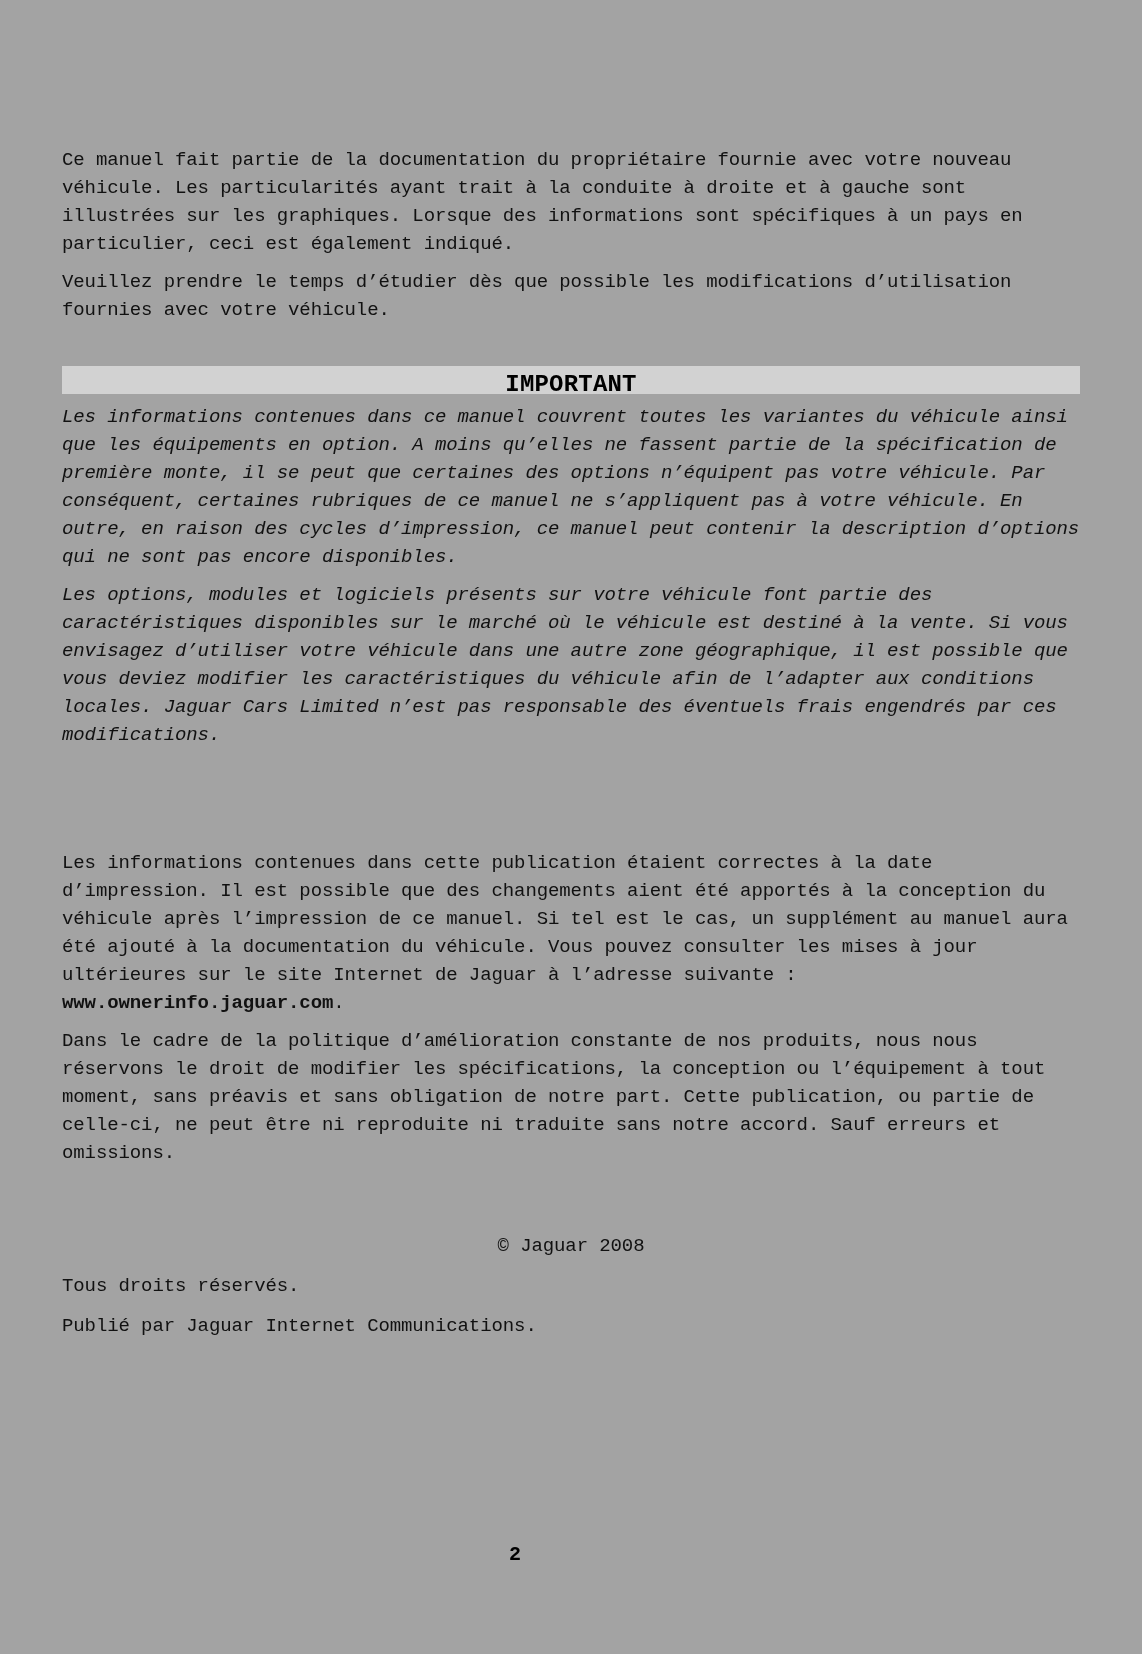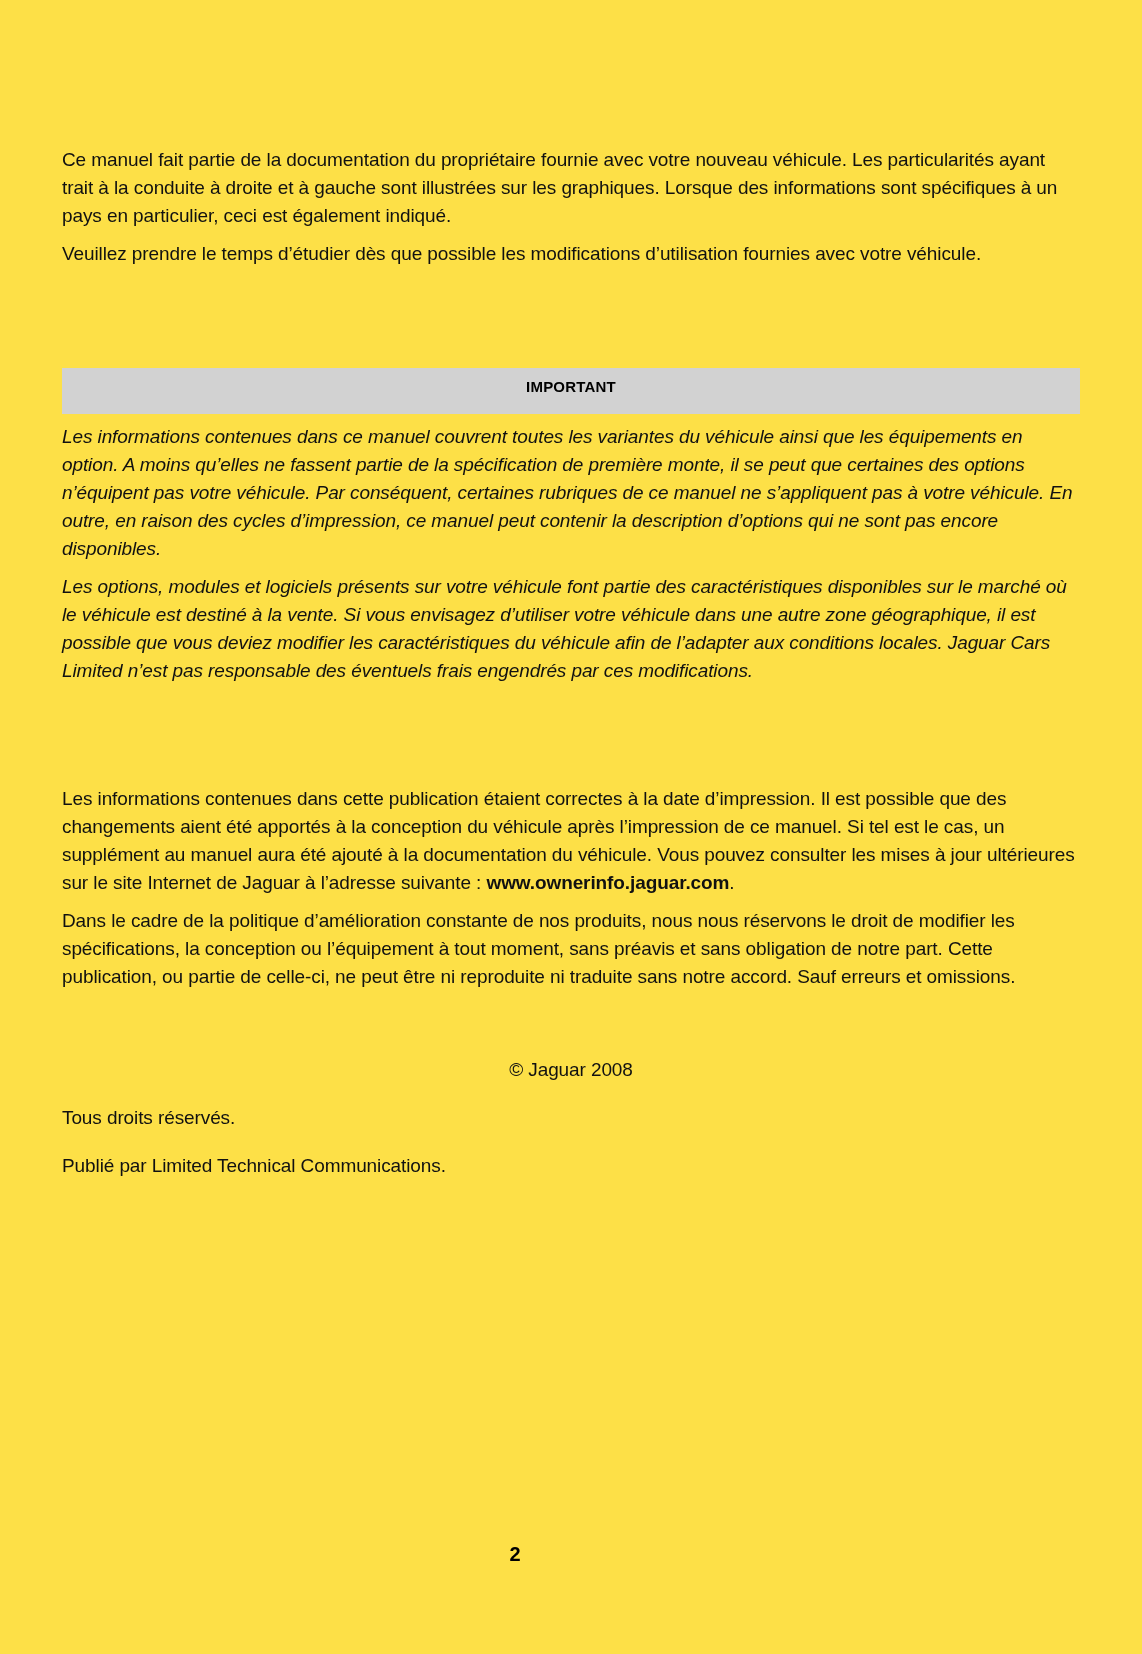--- a/index.html
+++ b/index.html
@@ -9,48 +9,49 @@
     height: 1654px;
     position: relative;
     font-family: "Liberation Sans", sans-serif;
     color: #111111;
   }
   .page {
     width: 1142px;
     height: 1654px;
     position: relative;
     overflow: hidden;
-    background: #fde047;
+    background: #a3a3a3;
+    font-family: Liberation Mono, monospace;
   }
   .content {
     padding: 146px 62px 0 62px;
   }
   p {
     font-size: 19px;
     line-height: 28px;
     letter-spacing: -0.1px;
     margin-bottom: 10px;
     text-align: left;
   }
   .important-banner {
-    margin-top: 100px;
+    margin-top: 42px;
     margin-bottom: 9px;
-    height: 46px;
+    height: 28px;
     line-height: 38px;
     background: #d2d2d2;
     text-align: center;
-    font-size: 15px;
+    font-size: 24px;
     font-weight: bold;
     letter-spacing: 0.2px;
     color: #000000;
   }
   .italic { font-style: italic; }
   .pub-first { margin-top: 100px; }
   .copyright { margin-top: 65px; text-align: center; }
-  .footer-line { margin-top: 20px; }
+  .footer-line { margin-top: 12px; }
   .url { font-weight: bold; }
   .page-number {
     position: absolute;
     top: 1543px;
     left: 0;
     width: 1030px;
     text-align: center;
     font-size: 20px;
     font-weight: bold;
     color: #000000;
@@ -73,18 +74,18 @@
     <p class="italic">Les options, modules et logiciels présents sur votre véhicule font partie des caractéristiques disponibles sur le marché où le véhicule est destiné à la vente. Si vous envisagez d’utiliser votre véhicule dans une autre zone géographique, il est possible que vous deviez modifier les caractéristiques du véhicule afin de l’adapter aux conditions locales. Jaguar Cars Limited n’est pas responsable des éventuels frais engendrés par ces modifications.</p>
 
     <p class="pub-first"><span>Les informations contenues dans cette publication étaient correctes à la date d’impression. Il est possible que des changements aient été apportés à la conception du véhicule après l’impression de ce manuel. Si tel est le cas, un supplément au manuel aura été ajouté à la documentation du véhicule. Vous pouvez consulter les mises à jour ultérieures sur le site Internet de Jaguar à l’adresse suivante : </span><span class="url">www.ownerinfo.jaguar.com</span><span>.</span></p>
 
     <p>Dans le cadre de la politique d’amélioration constante de nos produits, nous nous réservons le droit de modifier les spécifications, la conception ou l’équipement à tout moment, sans préavis et sans obligation de notre part. Cette publication, ou partie de celle-ci, ne peut être ni reproduite ni traduite sans notre accord. Sauf erreurs et omissions.</p>
 
     <p class="copyright">© Jaguar 2008</p>
 
     <p class="footer-line">Tous droits réservés.</p>
 
-    <p class="footer-line">Publié par Limited Technical Communications.</p>
+    <p class="footer-line">Publié par Jaguar Internet Communications.</p>
 
   </div>
 
   <div class="page-number">2</div>
 </div>
 
 </body></html>

